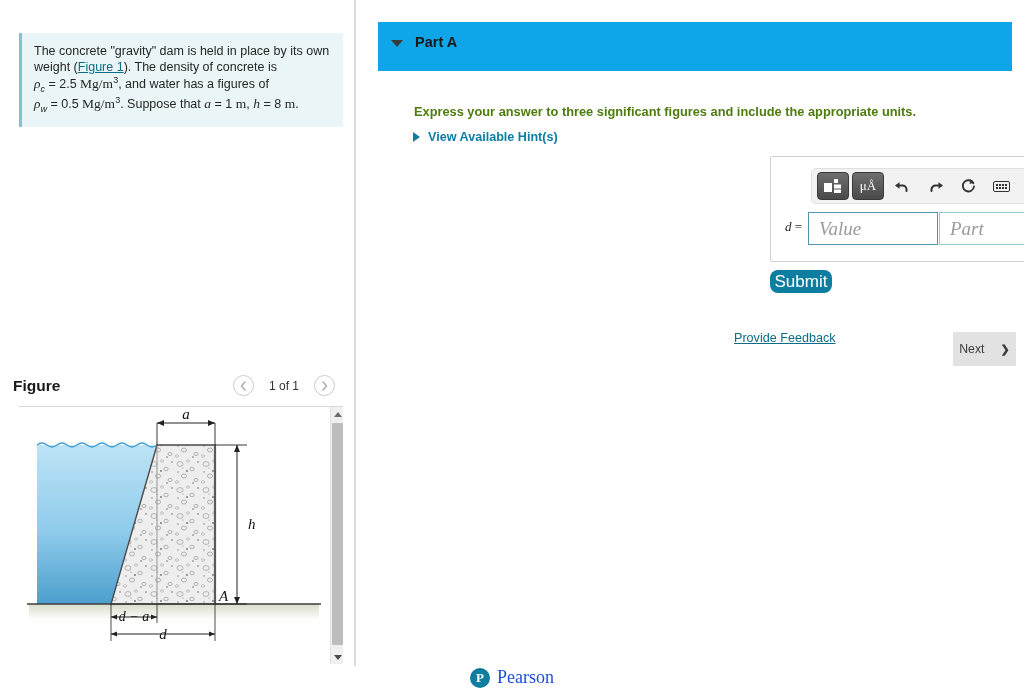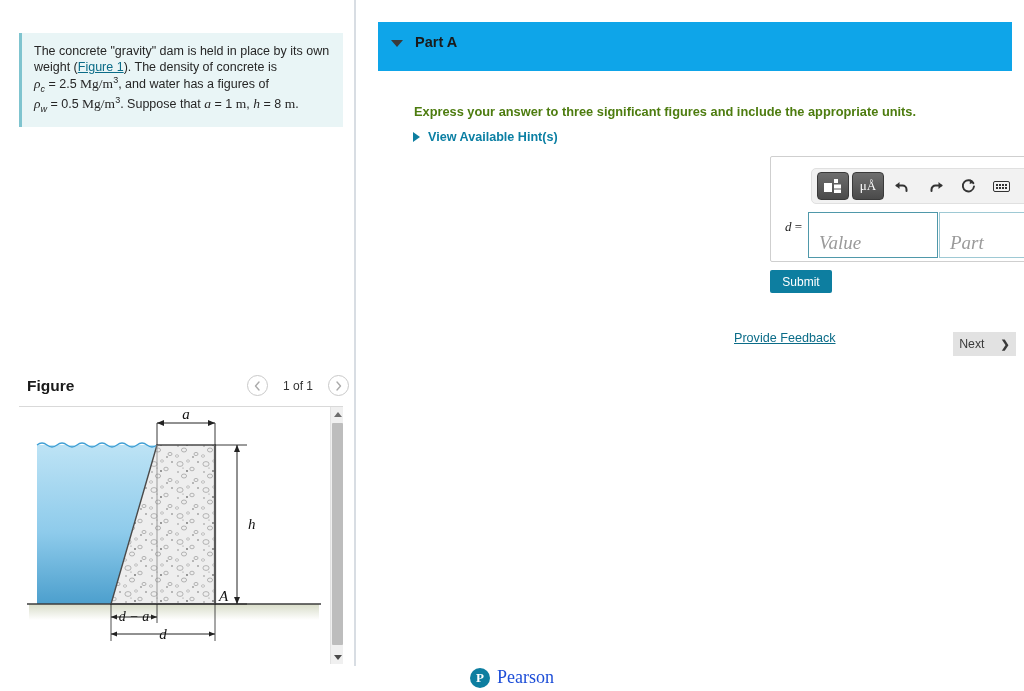--- a/index.html
+++ b/index.html
@@ -31,21 +31,21 @@
   .problem-box p { margin:0; }
   .figlink { color:#0b6c88; text-decoration:underline; cursor:pointer; }
   .mathv { font-family:"Liberation Serif", serif; font-style:italic; font-size:13.5px; }
   .mathup { font-family:"Liberation Serif", serif; font-size:13.5px; }
   .mathsub { font-family:"Liberation Serif", serif; font-style:italic; font-size:13.5px; }
   sub.sb { font-size:9px; font-style:italic; }
   sup.sp { font-size:9px; }
 
   
   .figure-header {
-    position:absolute; left:27px; top:375px; width:324px; height:32px;text-align:right;
+    position:absolute; left:13px; top:375px; width:324px; height:32px;text-align:right;
   }
   .figure-title {
     position:absolute; left:0; top:2px;
     font-size:15.5px; font-weight:bold; color:#1a1a1a;
   }
   .fig-nav { position:absolute; right:2px; top:0; display:flex; align-items:center; gap:15px; }
   .nav-circle {
     width:21px; height:21px; border-radius:50%;
     border:1px solid #c9c9c9; background:#fff;
     display:flex; align-items:center; justify-content:center;
@@ -142,42 +142,42 @@
     display:flex;flex-wrap:wrap;align-content:center;justify-content:center;gap:1px;padding:1px;
   }
   .kb-dot { width:2px;height:2px;background:#333; }
 
   .ans-eq {
     position:absolute; left:14px; top:62px;
     font-family:"Liberation Serif", serif; font-size:13px; color:#222;
   }
   .ans-eq i { font-style:italic; }
   .field {
-    position:absolute; top:55px; height:46px;
+    position:absolute; top:55px; height:33px;
     border:1px solid #4f98aa; background:#fff;
     font-family:"Liberation Serif", serif; font-style:italic;
     font-size:19px; color:#9a9a9a; padding:3px 10px;
-    display:flex; align-items:flex-end;
+    display:flex; align-items:center;
   }
   .field.value { left:37px; width:130px; }
   .field.units { left:168px; width:130px; border-color:#9ec9d4; }
 
   .submit-btn {
     position:absolute; left:414px; top:270px; width:62px; height:23px;
-    background:#0d7ea0; color:#fff; font-size:12px;
+    background:#0d7ea0; color:#fff; font-size:17px;
     display:flex; align-items:center; justify-content:center;
-    border:none; border-radius:2px; cursor:pointer;
+    border:none; border-radius:8px; cursor:pointer;
   }
 
   .feedback-link {
     position:absolute; left:378px; top:331px;
     font-size:12.6px; color:#0b6c88; text-decoration:underline; cursor:pointer;
   }
   .next-btn {
-    position:absolute; right:8px; top:332px; width:63px; height:24px;
+    position:absolute; right:8px; top:332px; width:63px; height:34px;
     background:#e2e2e2; color:#3a3a3a; font-size:12.3px;
     display:flex; align-items:center; justify-content:center; gap:16px;
     border:none; cursor:pointer;
   }
   .next-chev { font-size:11px; font-weight:bold; }
 
   
   .footer {
     position:absolute; left:0; bottom:0; width:1024px; height:27px;
     display:flex; align-items:center; justify-content:center; gap:7px;

